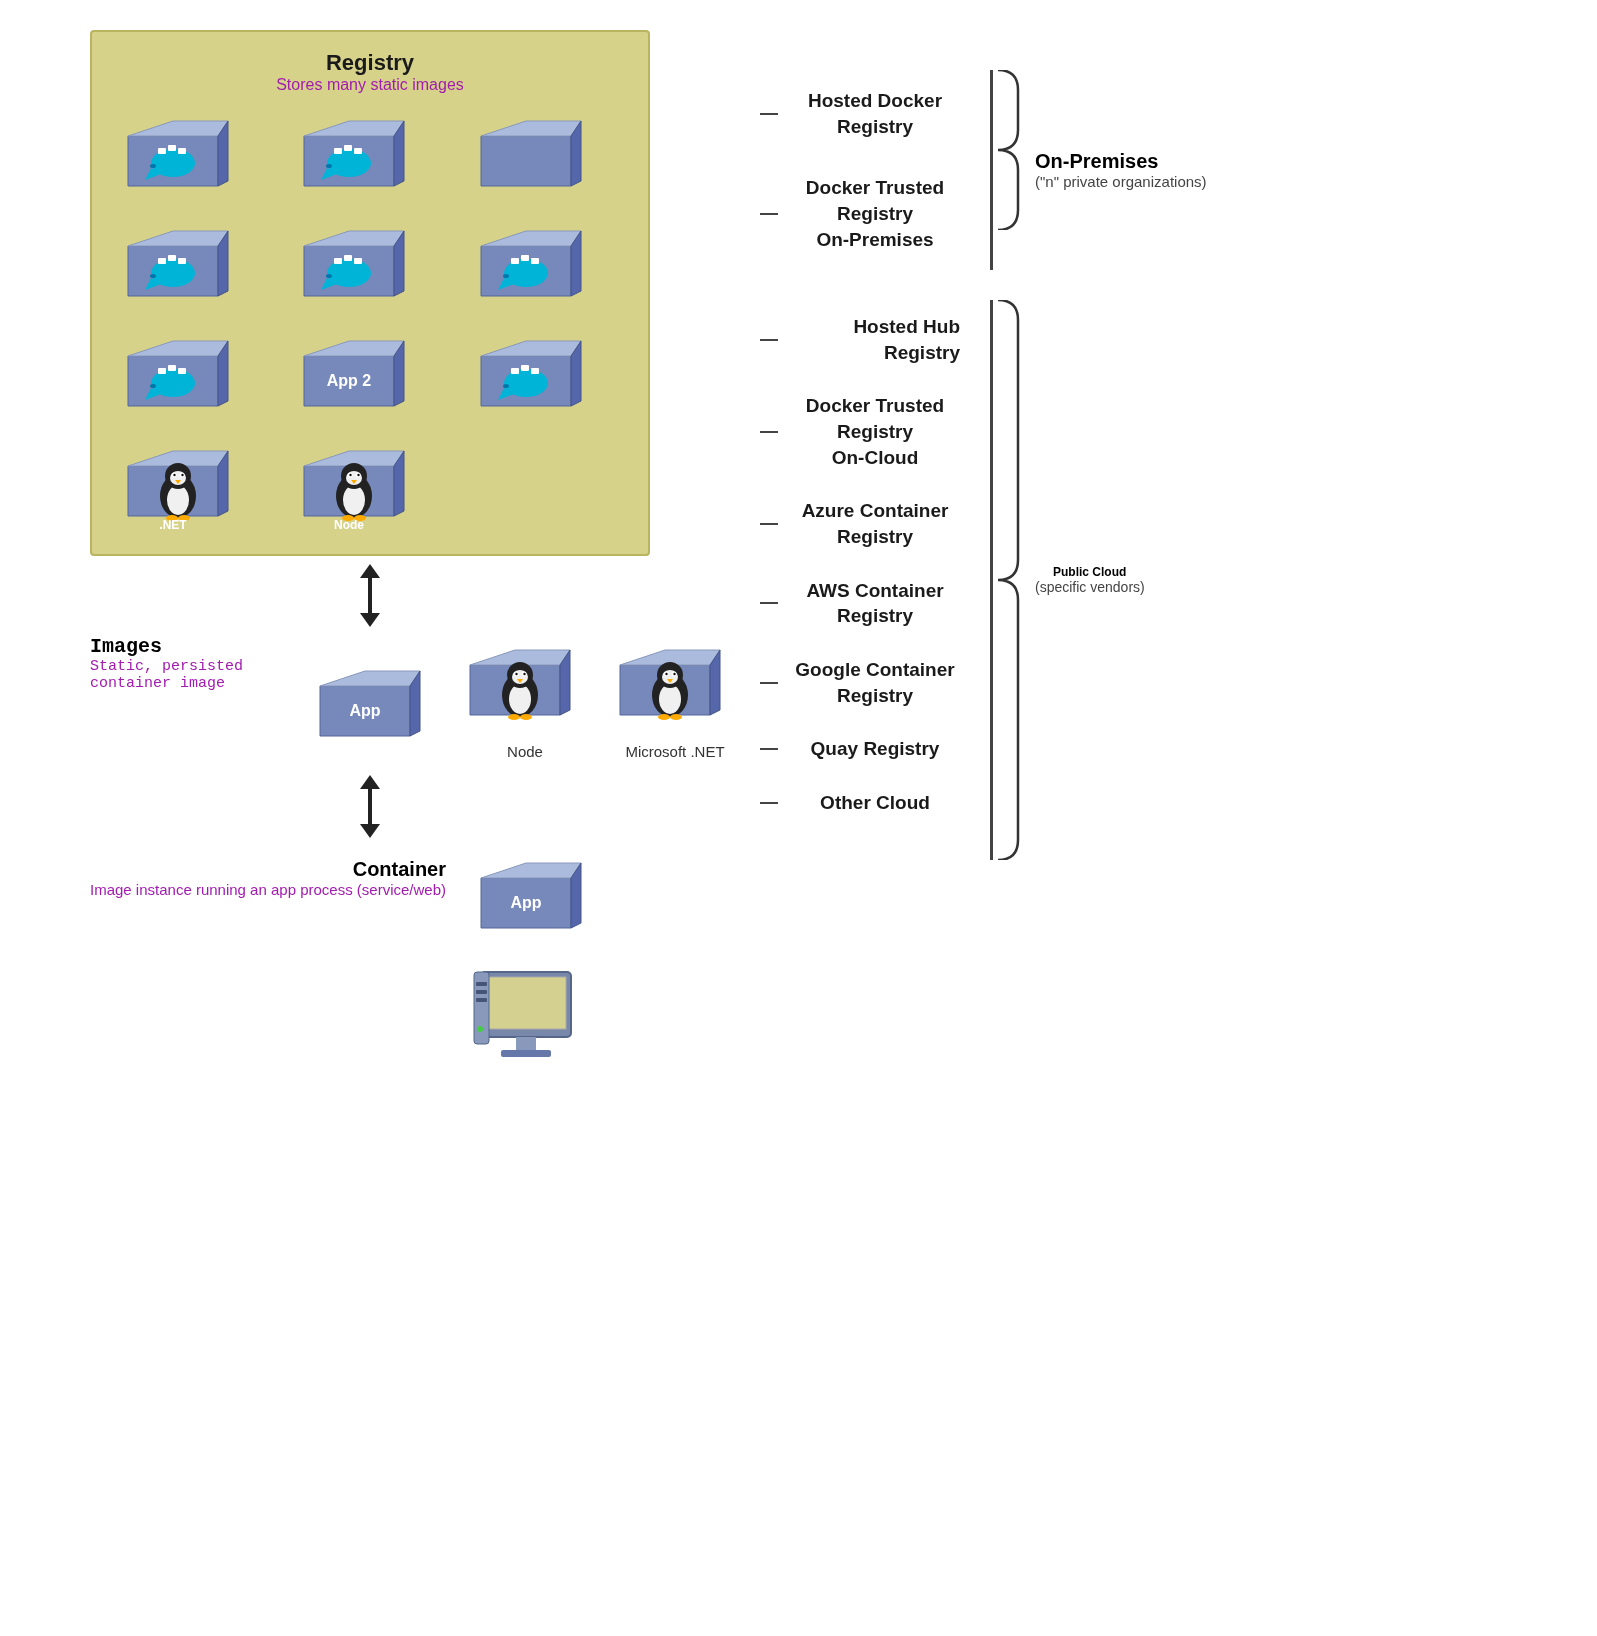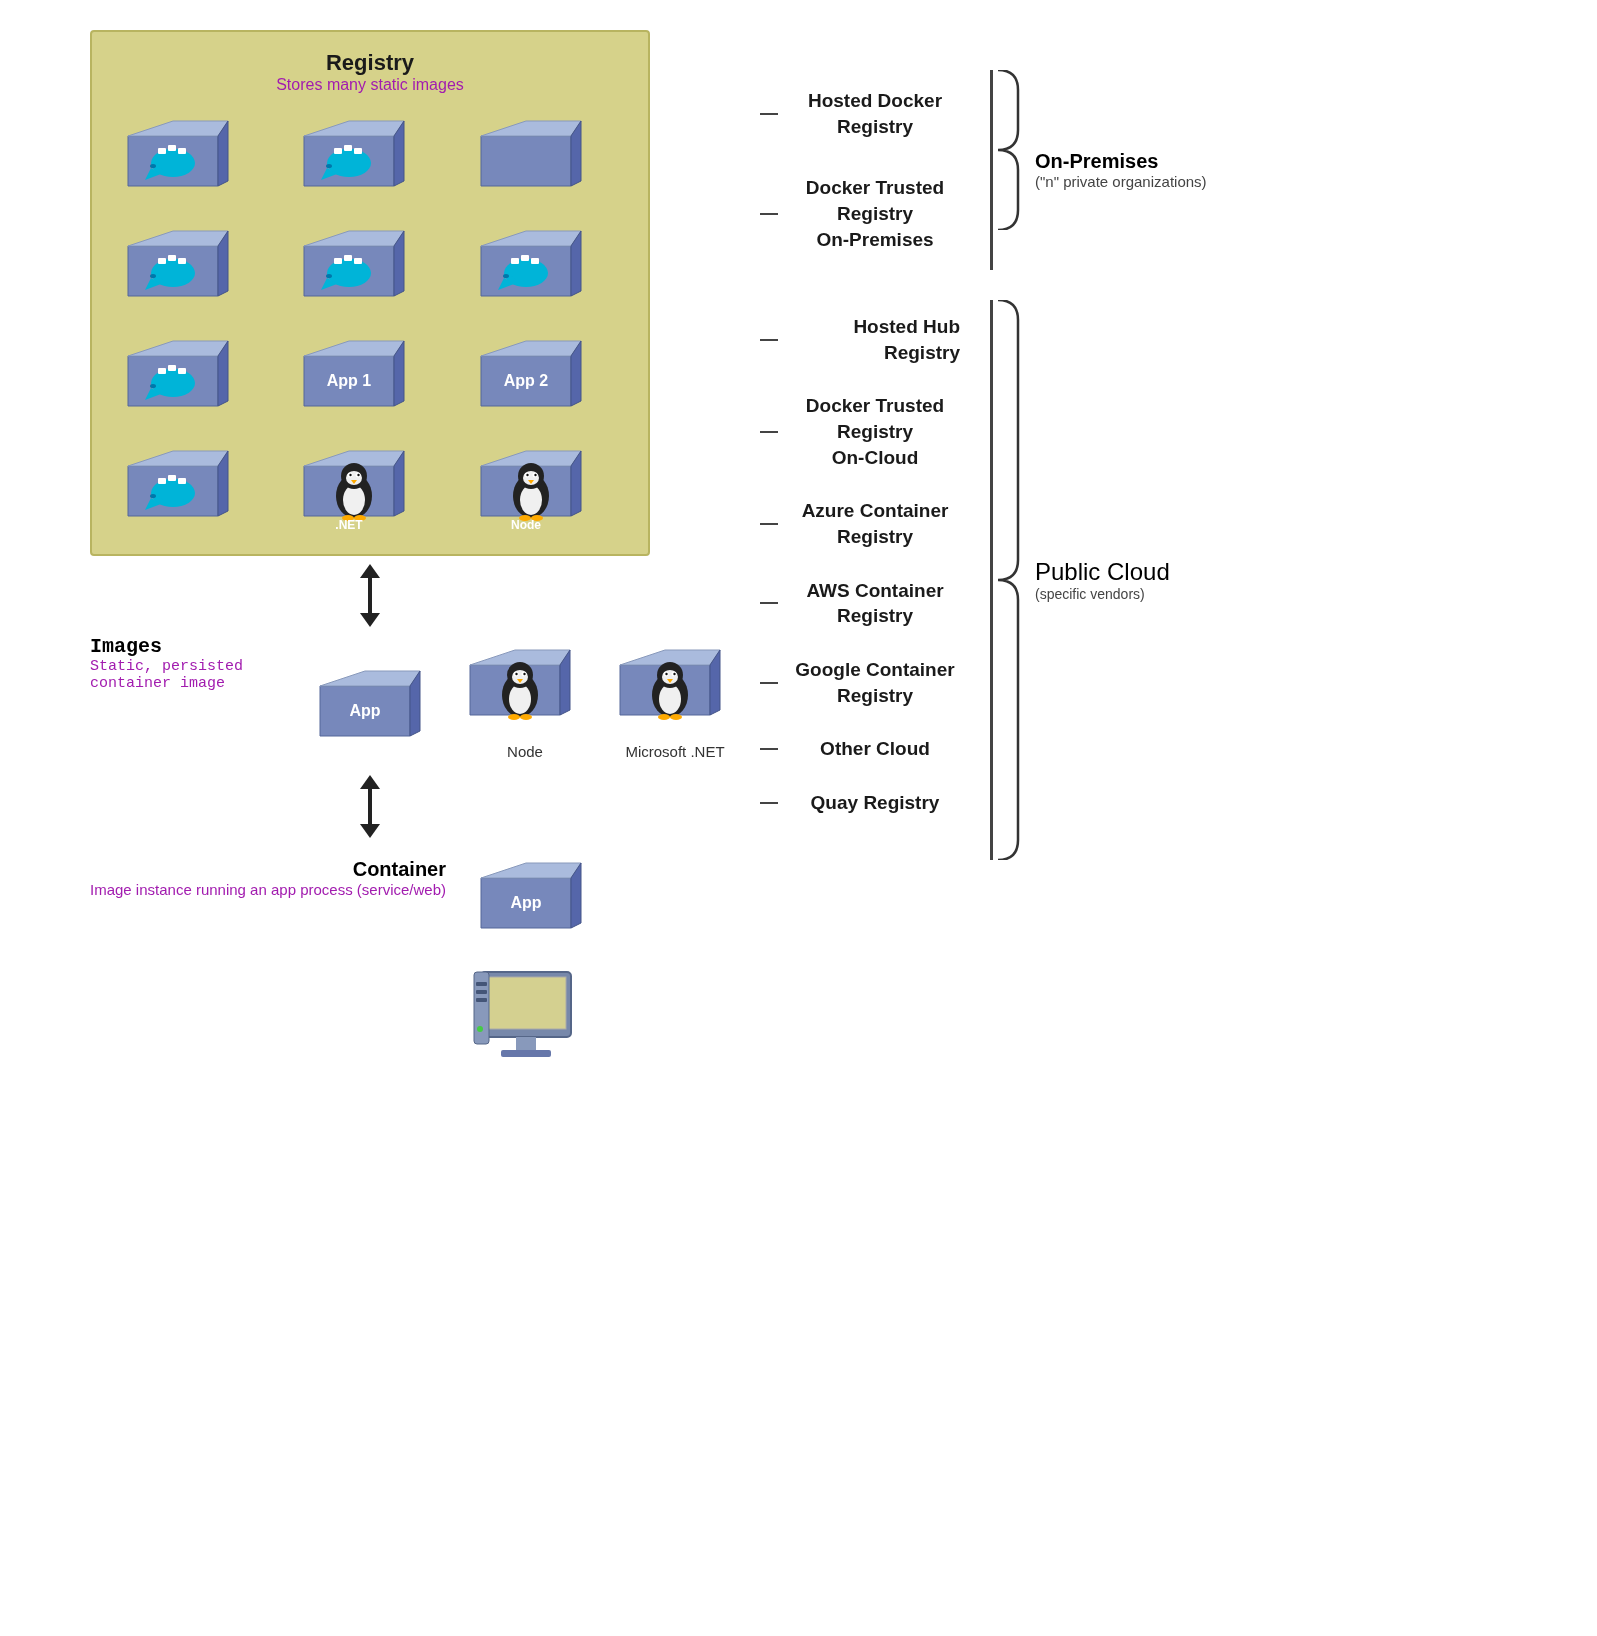--- a/index.html
+++ b/index.html
@@ -278,28 +278,20 @@
               <ellipse cx="30" cy="22" rx="18" ry="11" fill="#00b4d8"></ellipse>
               <polygon points="8,30 2,42 18,36" fill="#00b4d8"></polygon>
               <rect x="15" y="10" width="8" height="6" fill="#fff" rx="1"></rect>
               <rect x="25" y="7" width="8" height="6" fill="#fff" rx="1"></rect>
               <rect x="35" y="10" width="8" height="6" fill="#fff" rx="1"></rect>
               <ellipse cx="10" cy="28" rx="3" ry="2" fill="#0077aa"></ellipse>
             </g>
           </svg>
         </div>
 
-        <div class="container-item">
-          <svg width="130" height="90" viewBox="0 0 130 90" class="container-svg">
-            <polygon points="10,70 100,70 100,20 10,20" fill="#7788bb" stroke="#556699" stroke-width="1"></polygon>
-            <polygon points="10,20 55,5 110,5 100,20" fill="#aabbdd" stroke="#8899bb" stroke-width="1"></polygon>
-            <polygon points="100,20 110,5 110,65 100,70" fill="#5566aa" stroke="#445588" stroke-width="1"></polygon>
-            <text x="55" y="50" text-anchor="middle" font-size="16" font-weight="bold" fill="#fff">App 1</text>
-          </svg>
-        </div>
 
         <div class="container-item">
           <svg width="130" height="90" viewBox="0 0 130 90" class="container-svg">
             <polygon points="10,70 100,70 100,20 10,20" fill="#7788bb" stroke="#556699" stroke-width="1"></polygon>
             <polygon points="10,20 55,5 110,5 100,20" fill="#aabbdd" stroke="#8899bb" stroke-width="1"></polygon>
             <polygon points="100,20 110,5 110,65 100,70" fill="#5566aa" stroke="#445588" stroke-width="1"></polygon>
             <text x="55" y="50" text-anchor="middle" font-size="16" font-weight="bold" fill="#fff">App 2</text>
           </svg>
         </div>
 
@@ -534,34 +526,34 @@
           <div class="reg-item" style="position:relative; padding: 14px 30px; font-size:19px; font-weight:bold; text-align:center; min-width:230px;">
             <span style="position:absolute;left:0;top:50%;transform:translateY(-50%);width:18px;height:2px;background:#444;display:block;"></span>
             AWS Container<br>Registry
           </div>
           <div class="reg-item" style="position:relative; padding: 14px 30px; font-size:19px; font-weight:bold; text-align:center; min-width:230px;">
             <span style="position:absolute;left:0;top:50%;transform:translateY(-50%);width:18px;height:2px;background:#444;display:block;"></span>
             Google Container<br>Registry
           </div>
           <div class="reg-item" style="position:relative; padding: 14px 30px; font-size:19px; font-weight:bold; text-align:center; min-width:230px;">
             <span style="position:absolute;left:0;top:50%;transform:translateY(-50%);width:18px;height:2px;background:#444;display:block;"></span>
+            Quay Registry
+          </div>
+          <div class="reg-item" style="position:relative; padding: 14px 30px; font-size:19px; font-weight:bold; text-align:center; min-width:230px;">
+            <span style="position:absolute;left:0;top:50%;transform:translateY(-50%);width:18px;height:2px;background:#444;display:block;"></span>
             Other Cloud
-          </div>
-          <div class="reg-item" style="position:relative; padding: 14px 30px; font-size:19px; font-weight:bold; text-align:center; min-width:230px;">
-            <span style="position:absolute;left:0;top:50%;transform:translateY(-50%);width:18px;height:2px;background:#444;display:block;"></span>
-            Quay Registry
           </div>
         </div>
 
         <div style="width:3px; background:#444; align-self:stretch; margin-left:0;"></div>
 
         <svg width="30" viewBox="0 0 30 560" preserveAspectRatio="none" style="height:560px;">
           <path d="M5,0 Q25,0 25,20 L25,260 Q25,280 5,280 Q25,280 25,300 L25,540 Q25,560 5,560" fill="none" stroke="#333" stroke-width="2.5"></path>
         </svg>
       </div>
       <div style="padding-left:12px;">
-        <div style="font-size:24px;font-weight:normal;">Public Cloud</div>
+        <div style="font-size:12px;font-weight:bold;margin-left:18px;">Public Cloud</div>
         <div style="font-size:14px;color:#444;">(specific vendors)</div>
       </div>
     </div>
 
   </div>
 </div>
 
 </body></html>

